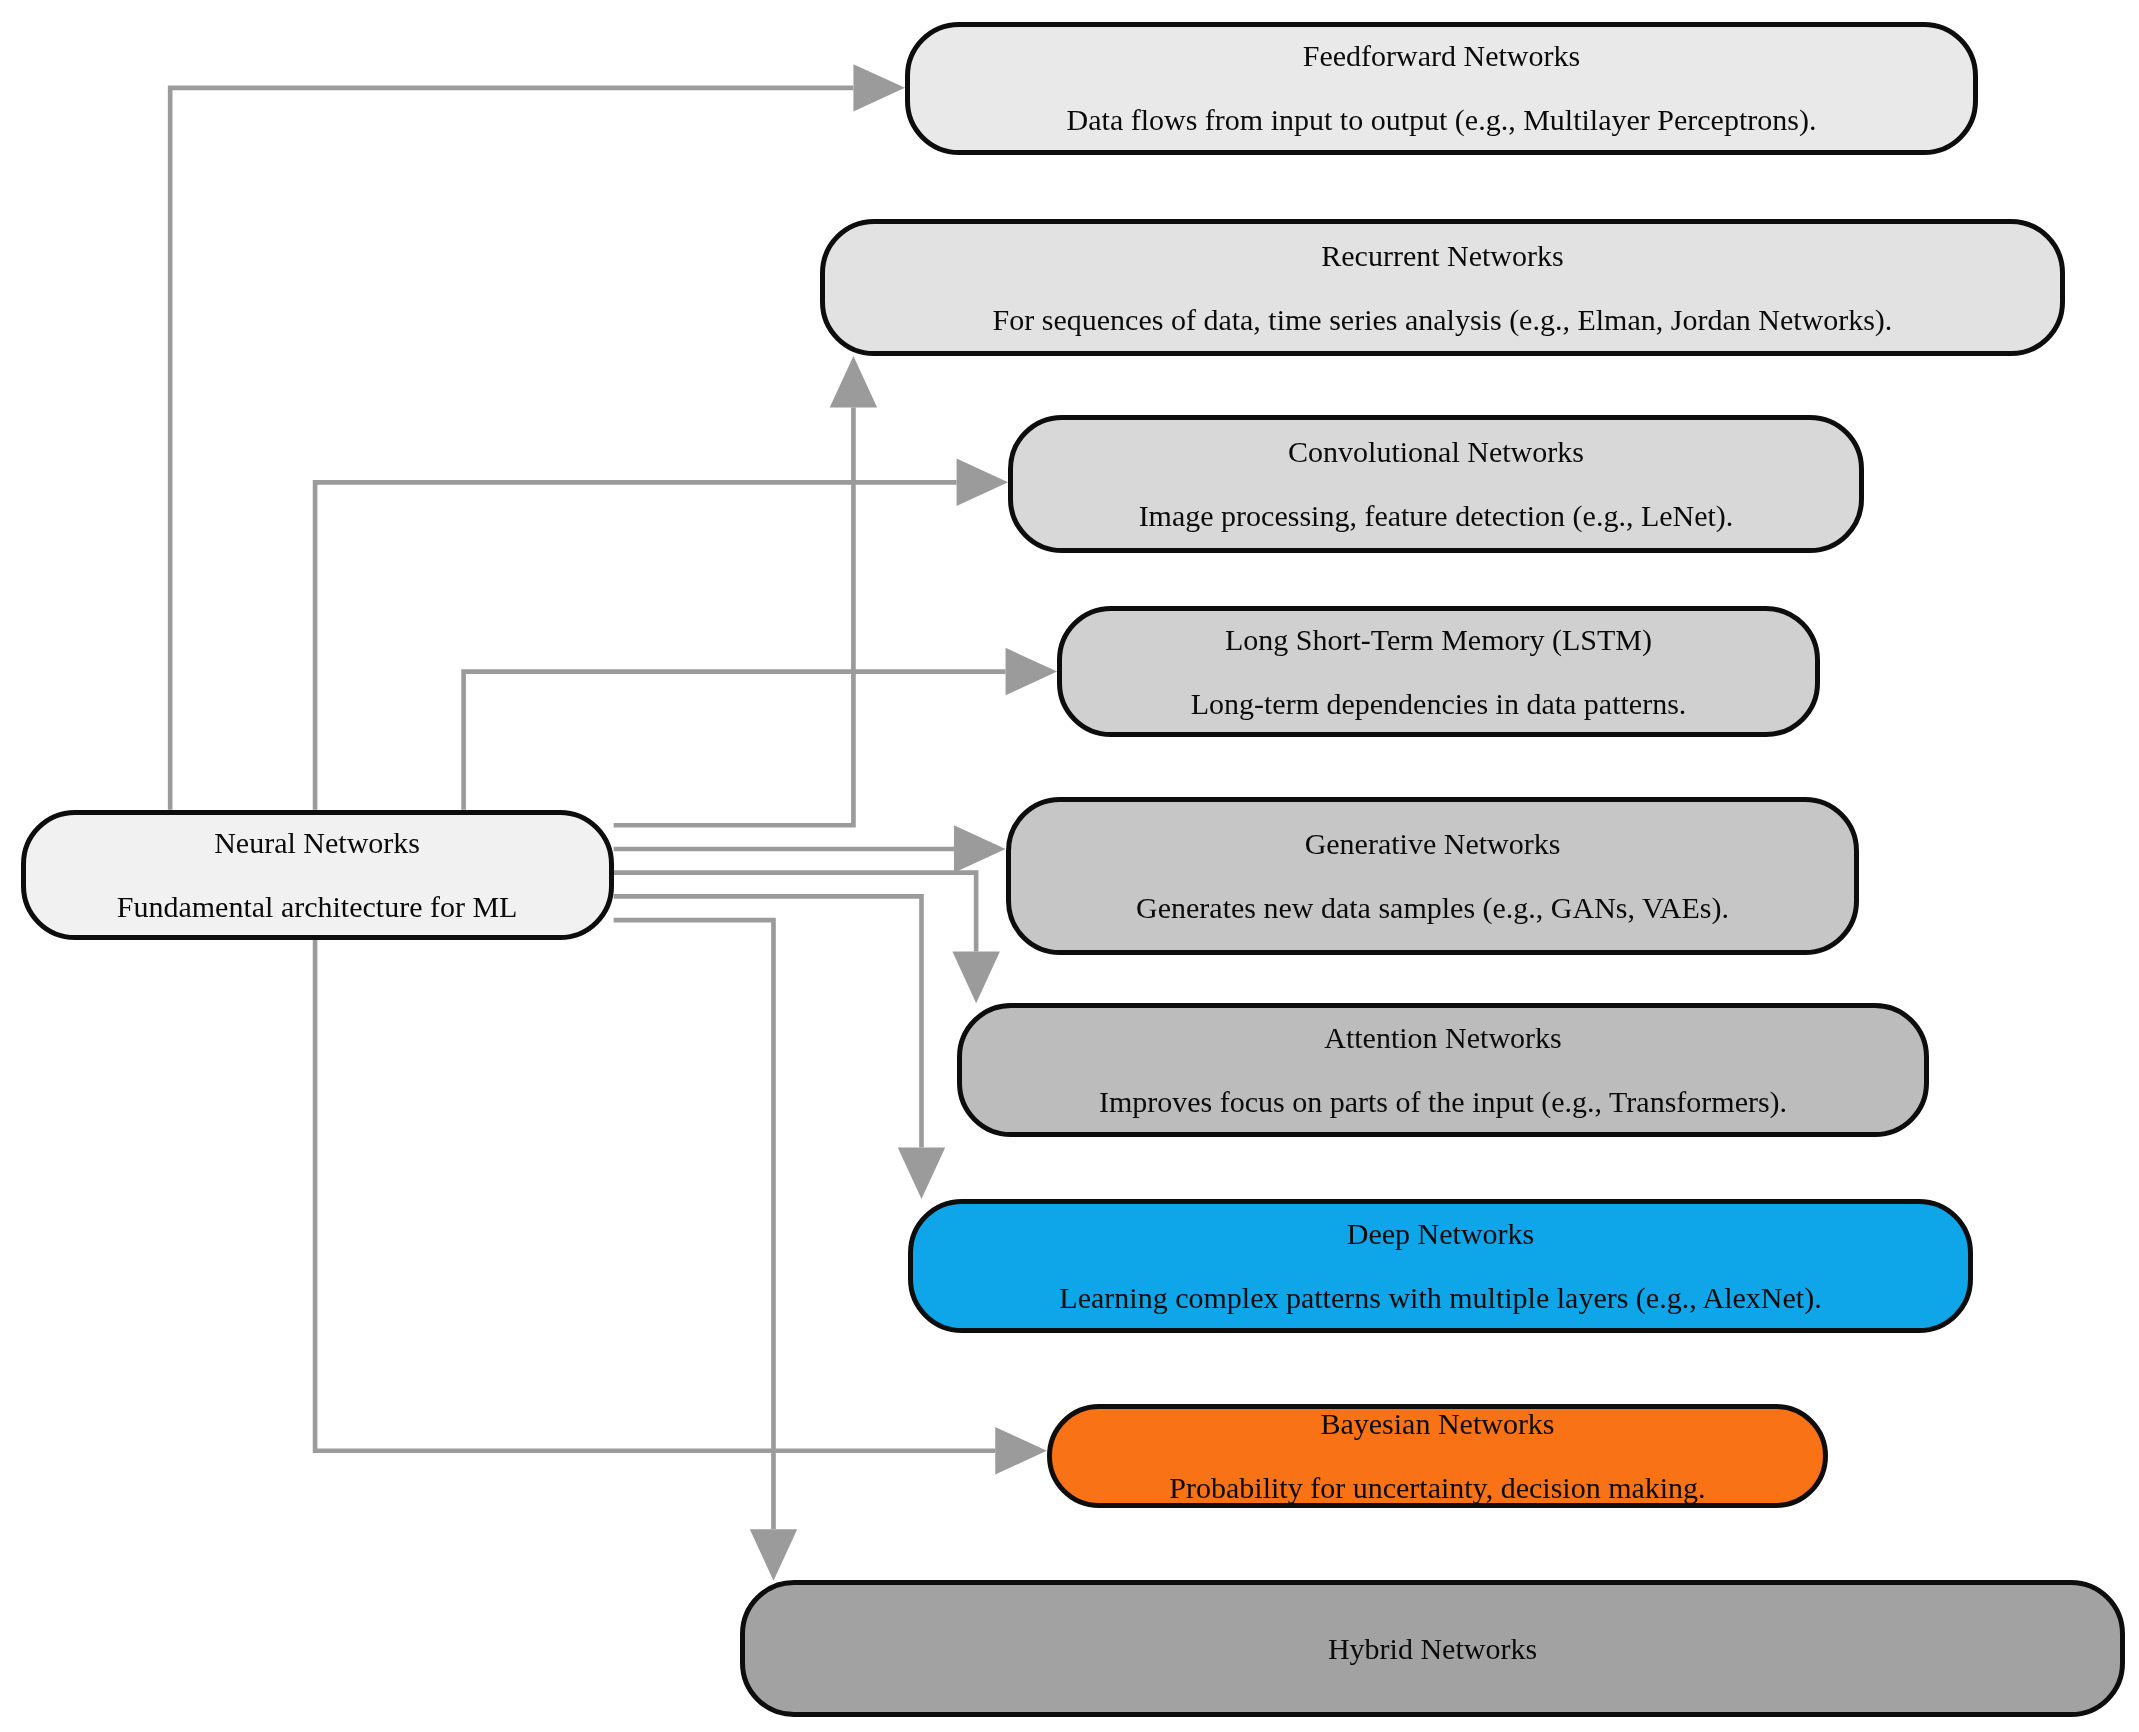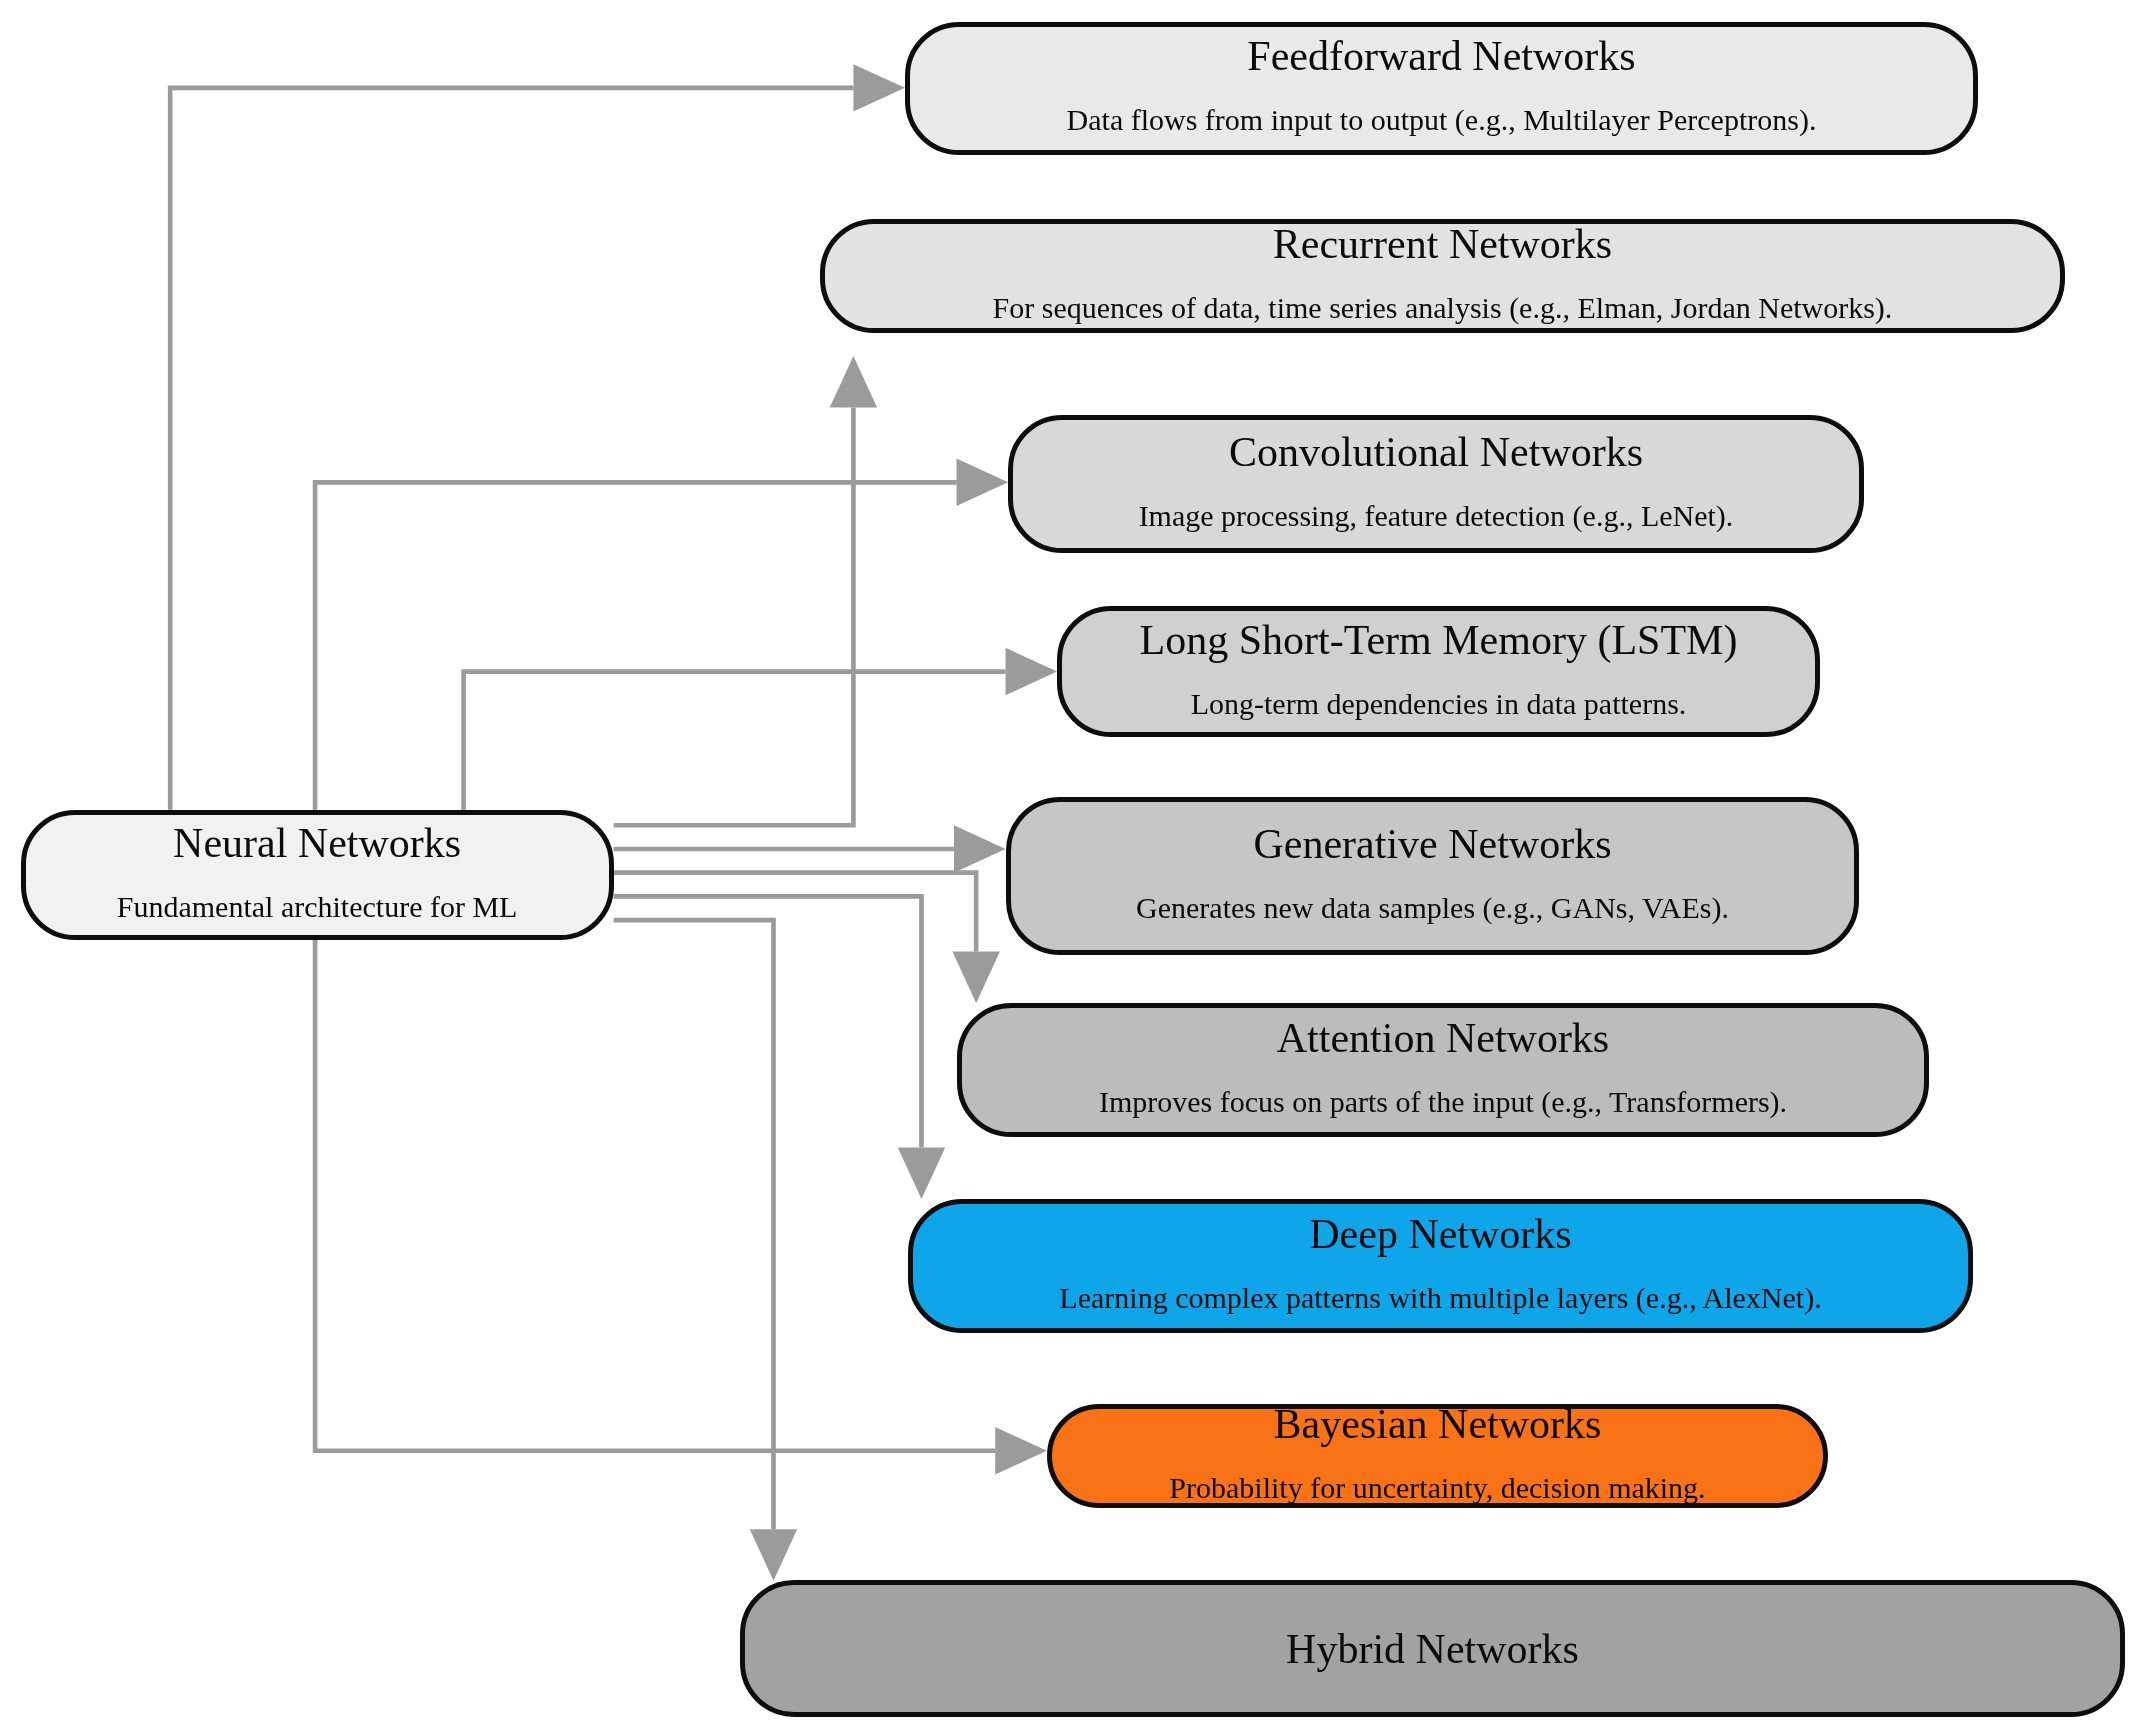--- a/index.html
+++ b/index.html
@@ -12,21 +12,21 @@
   .node{
     position:absolute;
     box-sizing:border-box;
     border:5.2px solid #0d0d0d;
     border-radius:54px;
     display:flex;flex-direction:column;align-items:center;justify-content:center;
     text-align:center;
     color:#0b0b0b;
     line-height:64px;
   }
-  .node .title{font-size:42px;white-space:nowrap;}
+  .node .title{font-size:30px;white-space:nowrap;}
   .node .desc{font-size:30px;white-space:nowrap;}
 </style>
 </head>
 <body>
 
 <div class="canvas">
 
   <svg id="edges-svg" viewBox="0 0 4150 3360">
       <polyline points="330,1570 330,170 1655,170" fill="none" stroke="#9b9b9b" stroke-width="9"></polyline>
       <polygon points="1755,170 1655,124 1655,216" fill="#9b9b9b"></polygon>
@@ -51,21 +51,21 @@
   <div class="node" style="left: 20.6px; top: 810px; width: 593px; height: 130px; background: rgb(241, 241, 241);">
     <div class="title">Neural Networks</div>
     <div class="desc">Fundamental architecture for ML</div>
   </div>
 
   <div class="node" style="left: 905px; top: 21.7px; width: 1073px; height: 133px; background: rgb(233, 233, 233);">
     <div class="title">Feedforward Networks</div>
     <div class="desc">Data flows from input to output (e.g., Multilayer Perceptrons).</div>
   </div>
 
-  <div class="node" style="left: 820px; top: 219px; width: 1245px; height: 114px; background: rgb(226, 226, 226);">
+  <div class="node" style="left: 820px; top: 219px; width: 1245px; height: 137px; background: rgb(226, 226, 226);">
     <div class="title">Recurrent Networks</div>
     <div class="desc">For sequences of data, time series analysis (e.g., Elman, Jordan Networks).</div>
   </div>
 
   <div class="node" style="left: 1008px; top: 415px; width: 856px; height: 138px; background: rgb(216, 216, 216);">
     <div class="title">Convolutional Networks</div>
     <div class="desc">Image processing, feature detection (e.g., LeNet).</div>
   </div>
 
   <div class="node" style="left: 1057px; top: 606px; width: 763px; height: 131px; background: rgb(208, 208, 208);">

